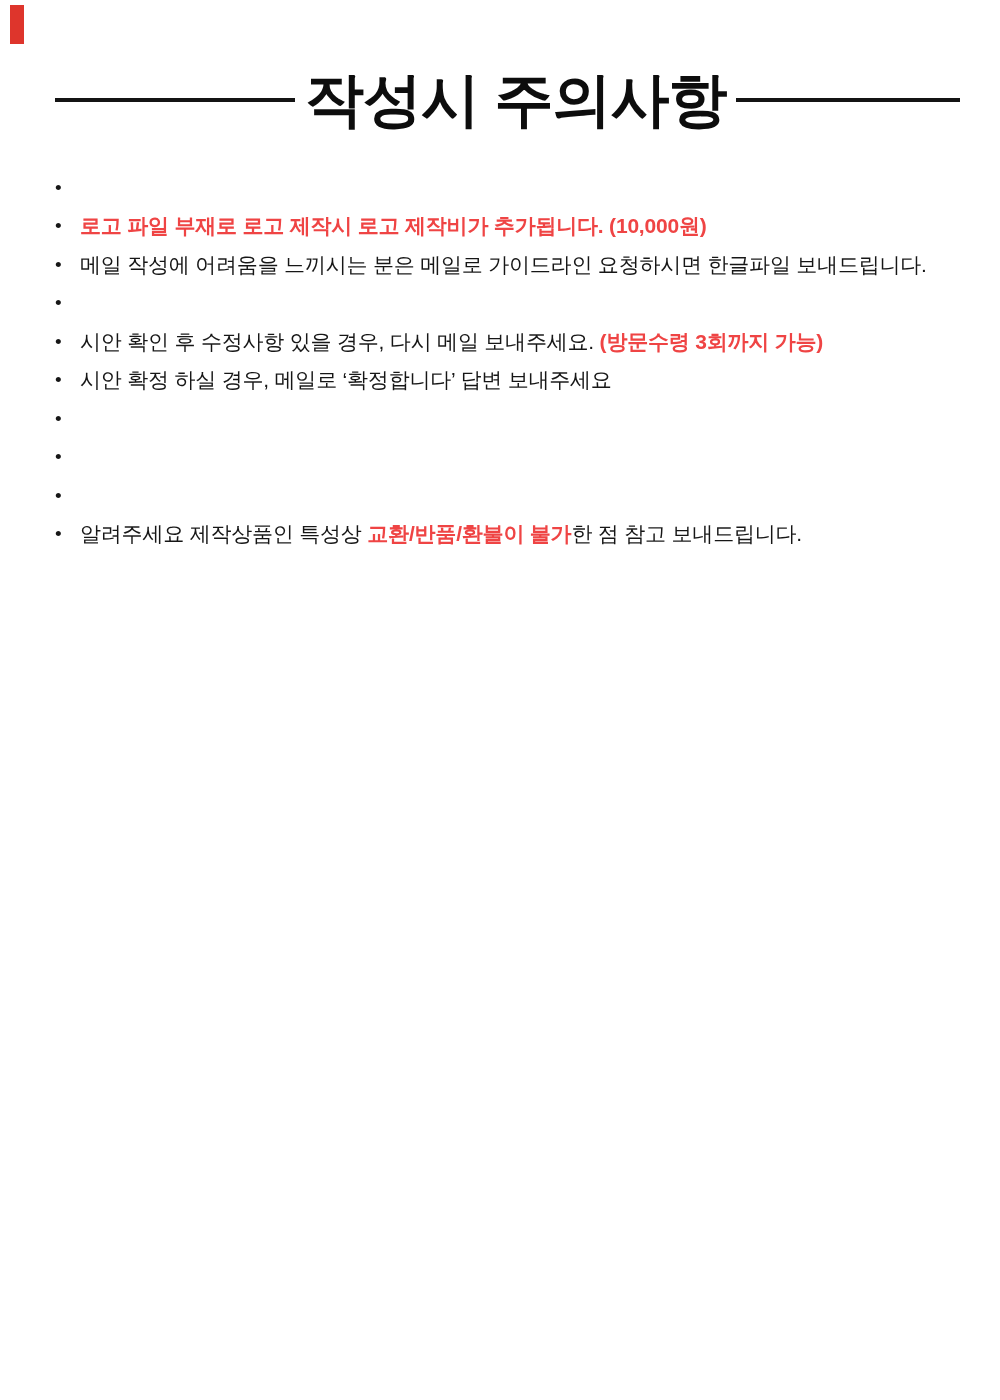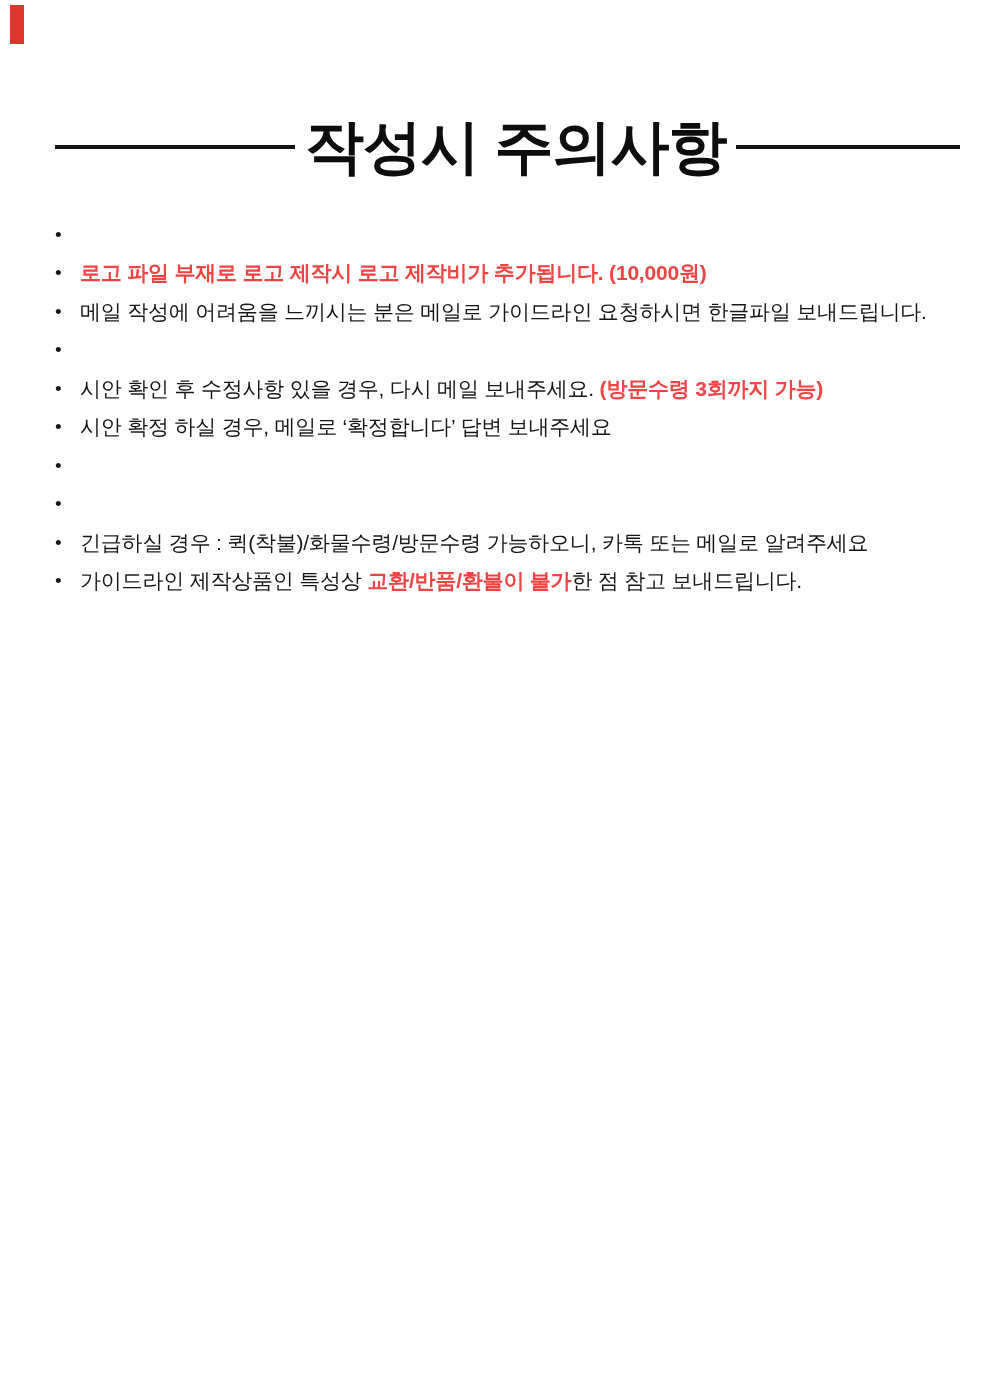--- a/index.html
+++ b/index.html
@@ -19,21 +19,21 @@
   .red-marker {
     position: absolute;
     left: 10px;
     top: 5px;
     width: 14px;
     height: 39px;
   }
   .title-row {
     display: flex;
     align-items: center;
-    padding: 115px 40px 0 55px;
+    padding: 68px 40px 0 55px;
   }
   .rule {
     height: 4px;
     background: #141414;
   }
   .rule-left {
     width: 240px;
     flex: 0 0 auto;
   }
   .rule-right {
@@ -112,20 +112,19 @@
         <span class="note-text"><span>시안 확정 하실 경우, 메일로 ‘확정합니다’ 답변 보내주세요</span></span>
       </li>
       <li class="note">
         <span class="bullet">•</span>
       </li>
       <li class="note">
         <span class="bullet">•</span>
       </li>
       <li class="note">
         <span class="bullet">•</span>
-        <span class="note-text"><span>긴급하실 경우 : 퀵(착불)/화물수령/방문수령 가능하오니, 카톡 또는 메일로 알려주세요</span></span>
       </li>
       <li class="note">
         <span class="bullet">•</span>
-        <span class="note-text"><span>가이드라인 제작상품인 특성상 </span><span class="b">교환/반품/환불이 불가</span><span>한 점 참고 보내드립니다.</span></span>
+        <span class="note-text"><span>알려주세요 제작상품인 특성상 </span><span class="b">교환/반품/환불이 불가</span><span>한 점 참고 보내드립니다.</span></span>
       </li>
     </ul>
 </div>
 
 </body></html>

